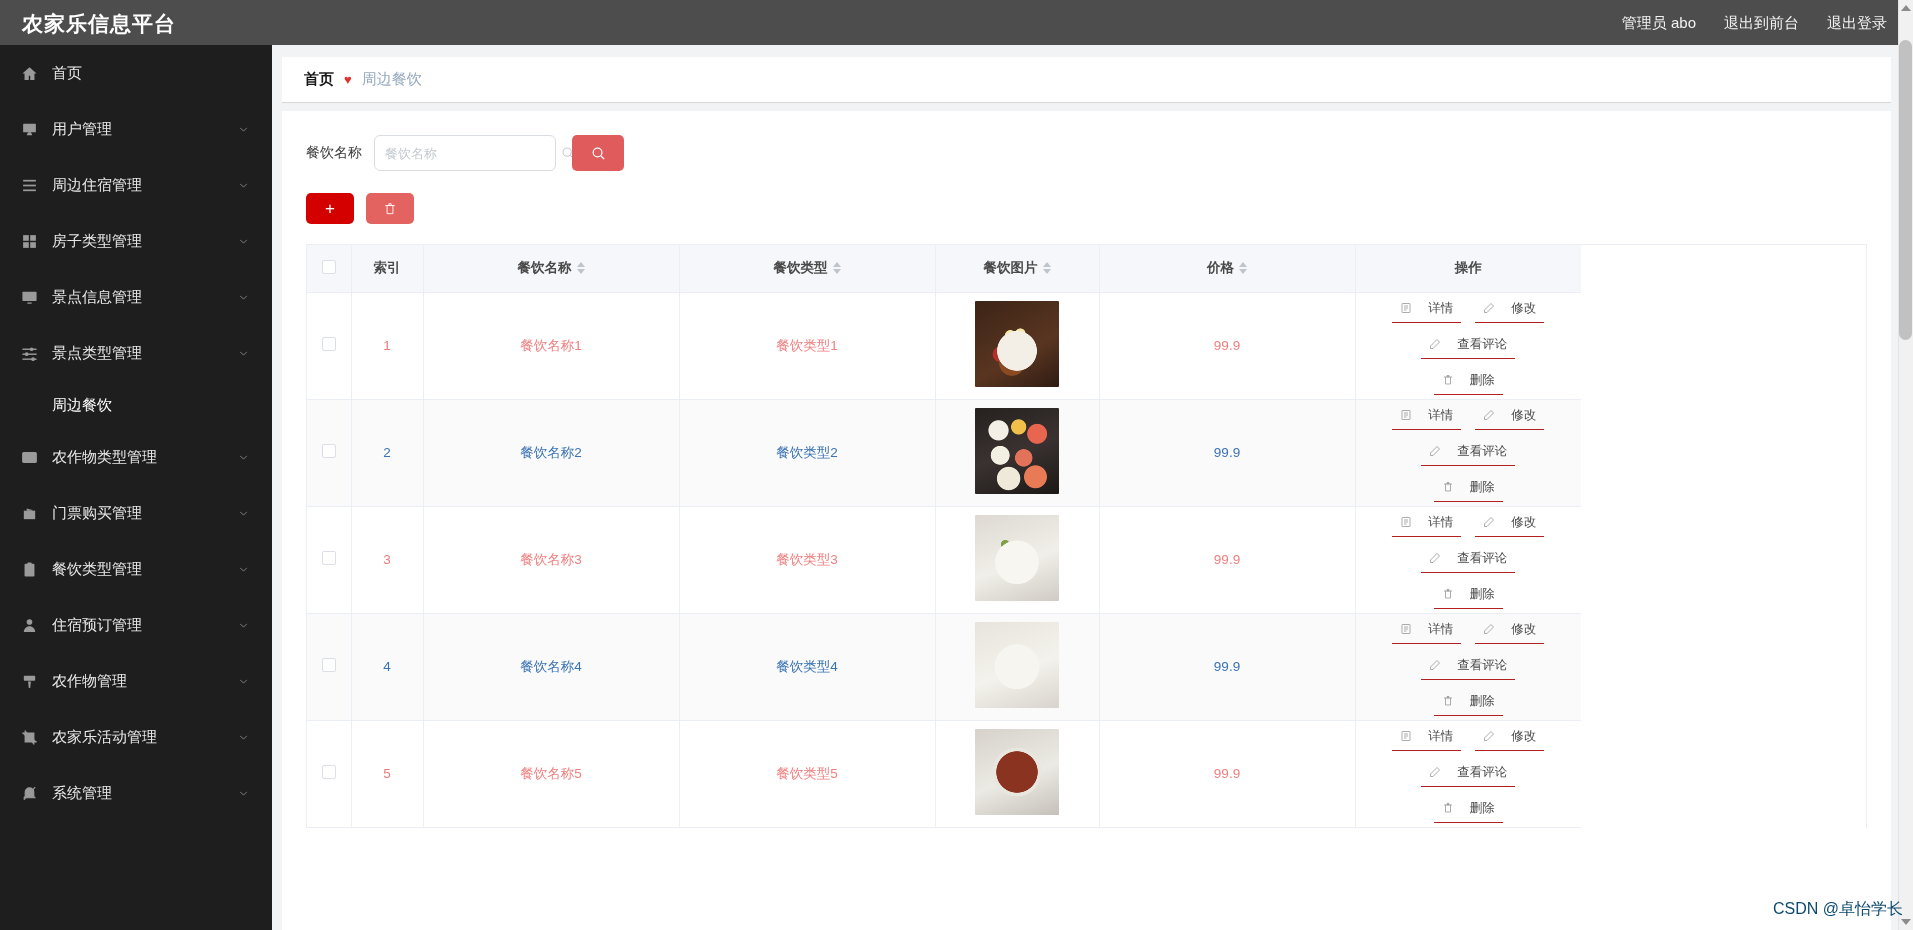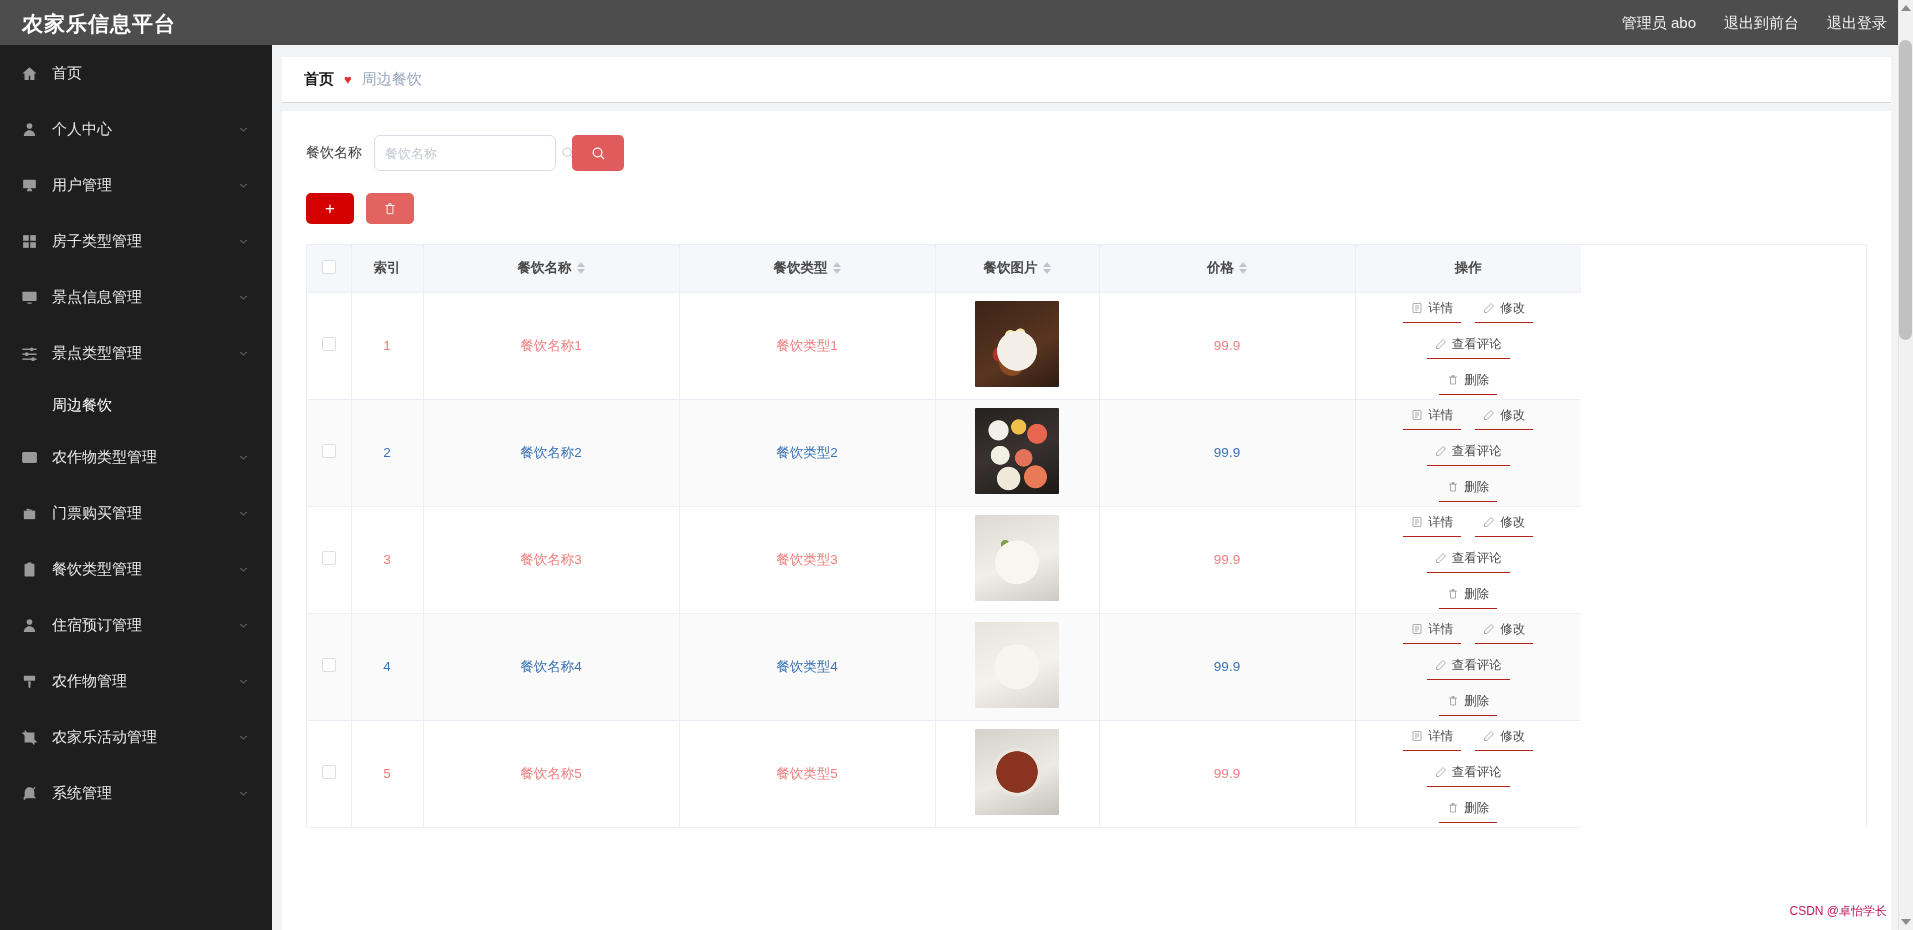--- a/index.html
+++ b/index.html
@@ -144,32 +144,32 @@
     background: #fff; display: inline-block; cursor: pointer;
   }
   .thumb {
     width: 84px; height: 86px; object-fit: cover; display: inline-block;
     border-radius: 1px; background-size: cover; background-position: center;
   }
 
   
   .ops { display: flex; flex-wrap: wrap; justify-content: center; gap: 10px 14px; padding: 4px 14px; }
   .op-btn {
-    display: inline-flex; align-items: center; gap: 5px;
+    display: inline-flex; align-items: center; gap: 16px;
     border: none; background: transparent; cursor: pointer;
     border-bottom: 1.5px solid #b32020; padding: 3px 8px 5px 8px;
     font-size: 12.5px; color: #4a4a4a; font-family: "Liberation Sans", sans-serif;
     white-space: nowrap;
   }
   .op-btn svg { width: 12px; height: 12px; stroke: #8a8a8a; fill: none; stroke-width: 1.4; }
   .op-row2 { display: flex; justify-content: center; width: 100%; }
 
   .watermark {
-    position: absolute; right: 26px; bottom: 10px;
-    color: #be185d; font-size: 12px; white-space: nowrap; z-index: 5;
+    position: absolute; right: 10px; bottom: 10px;
+    color: #0c4a6e; font-size: 16px; white-space: nowrap; z-index: 5;
   }
   .scrollbar-v {
     position: absolute; right: 0; top: 0; width: 15px; height: 930px;
     background: #f1f1f1; border-left: 1px solid #e4e4e4;
   }
   .scroll-thumb {
     position: absolute; right: 1px; top: 40px; width: 13px; height: 300px;
     background: #c1c1c1; border-radius: 7px;
   }
   .scroll-arrow {
@@ -195,50 +195,51 @@
 
   <div class="menu-item">
     <span class="mi-icon">
       <svg viewBox="0 0 24 24">
           <path d="M12 3 2 12h3v9h6v-6h2v6h6v-9h3z"></path>
         </svg>
     </span>
     <span class="mi-label">首页</span>
   </div>
 
-  <div class="menu-item">
-    <span class="mi-icon">
-      <svg viewBox="0 0 24 24">
-          <circle cx="12" cy="7" r="4"></circle>
-          <path d="M4 21c0-4.4 3.6-8 8-8s8 3.6 8 8z"></path>
-        </svg>
-    </span>
-    <span class="mi-label">个人中心</span>
-    <span class="mi-arrow">
-      <svg viewBox="0 0 24 24">
-          <polyline points="6 9 12 15 18 9"></polyline>
-        </svg>
-    </span>
-  </div>
 
   <div class="menu-item">
     <span class="mi-icon">
       <svg viewBox="0 0 24 24">
           <rect x="3" y="4" width="18" height="12" rx="1"></rect>
           <path d="M8 20h8l-2-4h-4z"></path>
         </svg>
     </span>
     <span class="mi-label">用户管理</span>
     <span class="mi-arrow">
       <svg viewBox="0 0 24 24">
           <polyline points="6 9 12 15 18 9"></polyline>
         </svg>
     </span>
   </div>
 
+  <div class="menu-item">
+    <span class="mi-icon">
+      <svg viewBox="0 0 24 24">
+          <rect x="3" y="4" width="18" height="2.4"></rect>
+          <rect x="3" y="10.8" width="18" height="2.4"></rect>
+          <rect x="3" y="17.6" width="18" height="2.4"></rect>
+        </svg>
+    </span>
+    <span class="mi-label">周边住宿管理</span>
+    <span class="mi-arrow">
+      <svg viewBox="0 0 24 24">
+          <polyline points="6 9 12 15 18 9"></polyline>
+        </svg>
+    </span>
+  </div>
 
   <div class="menu-item">
     <span class="mi-icon">
       <svg viewBox="0 0 24 24">
           <rect x="3" y="3" width="8" height="8"></rect>
           <rect x="13" y="3" width="8" height="8"></rect>
           <rect x="3" y="13" width="8" height="8"></rect>
           <rect x="13" y="13" width="8" height="8"></rect>
         </svg>
     </span>

